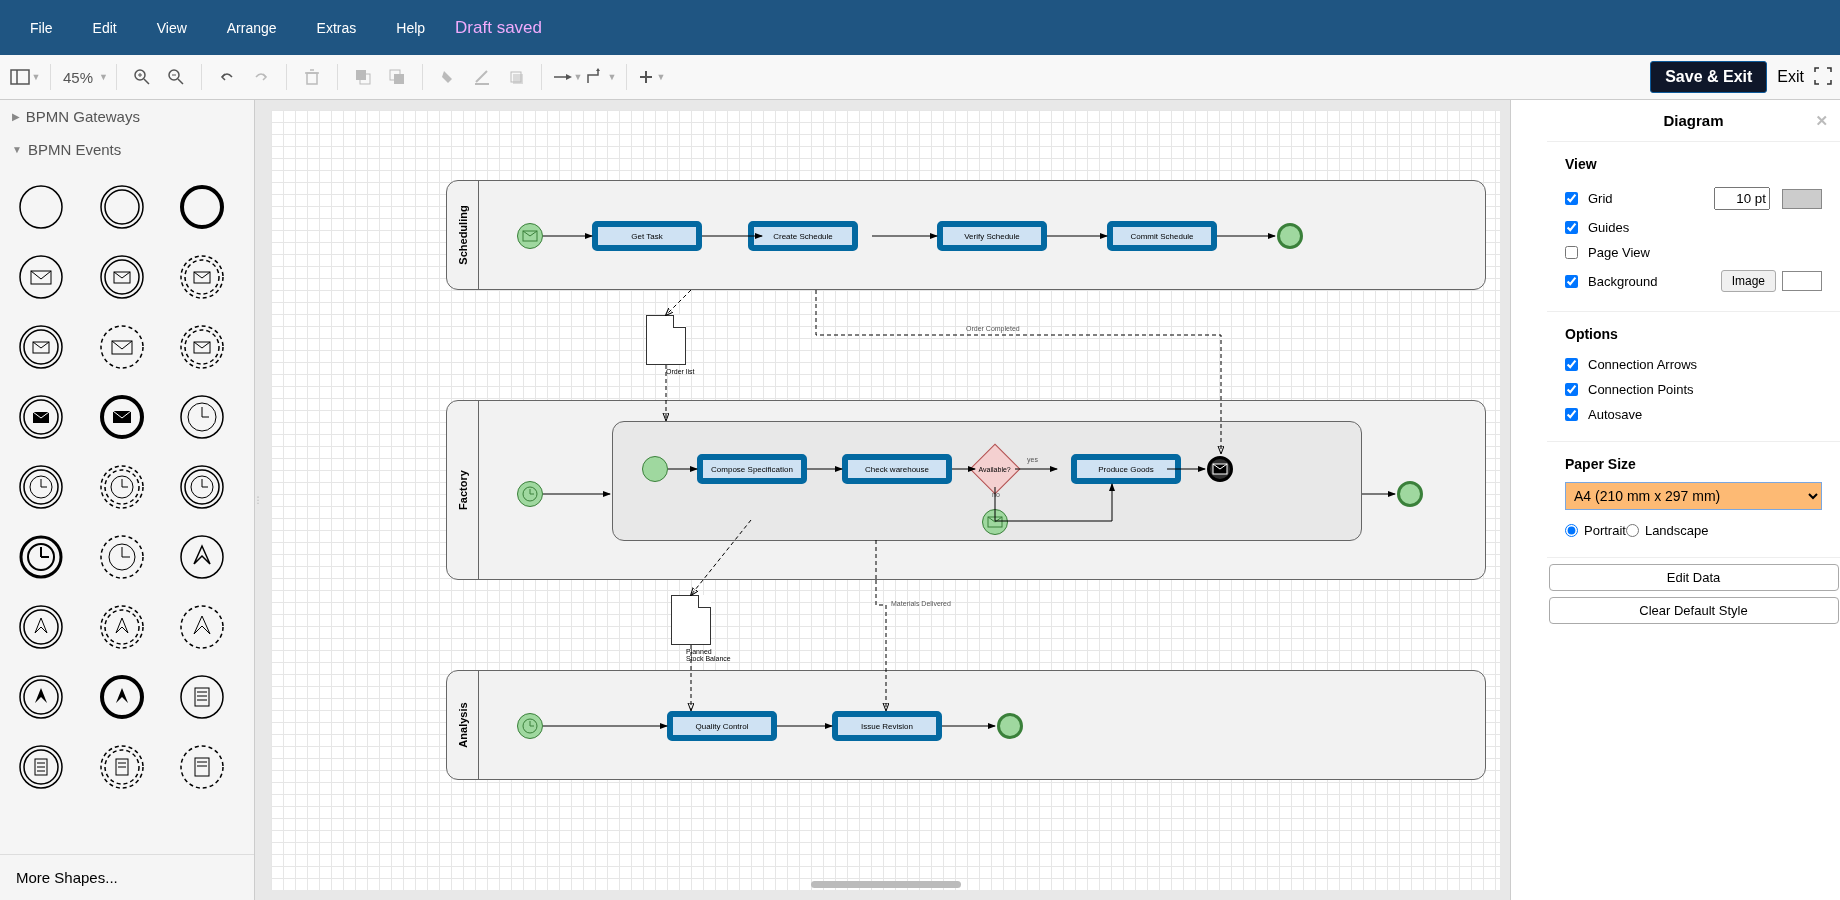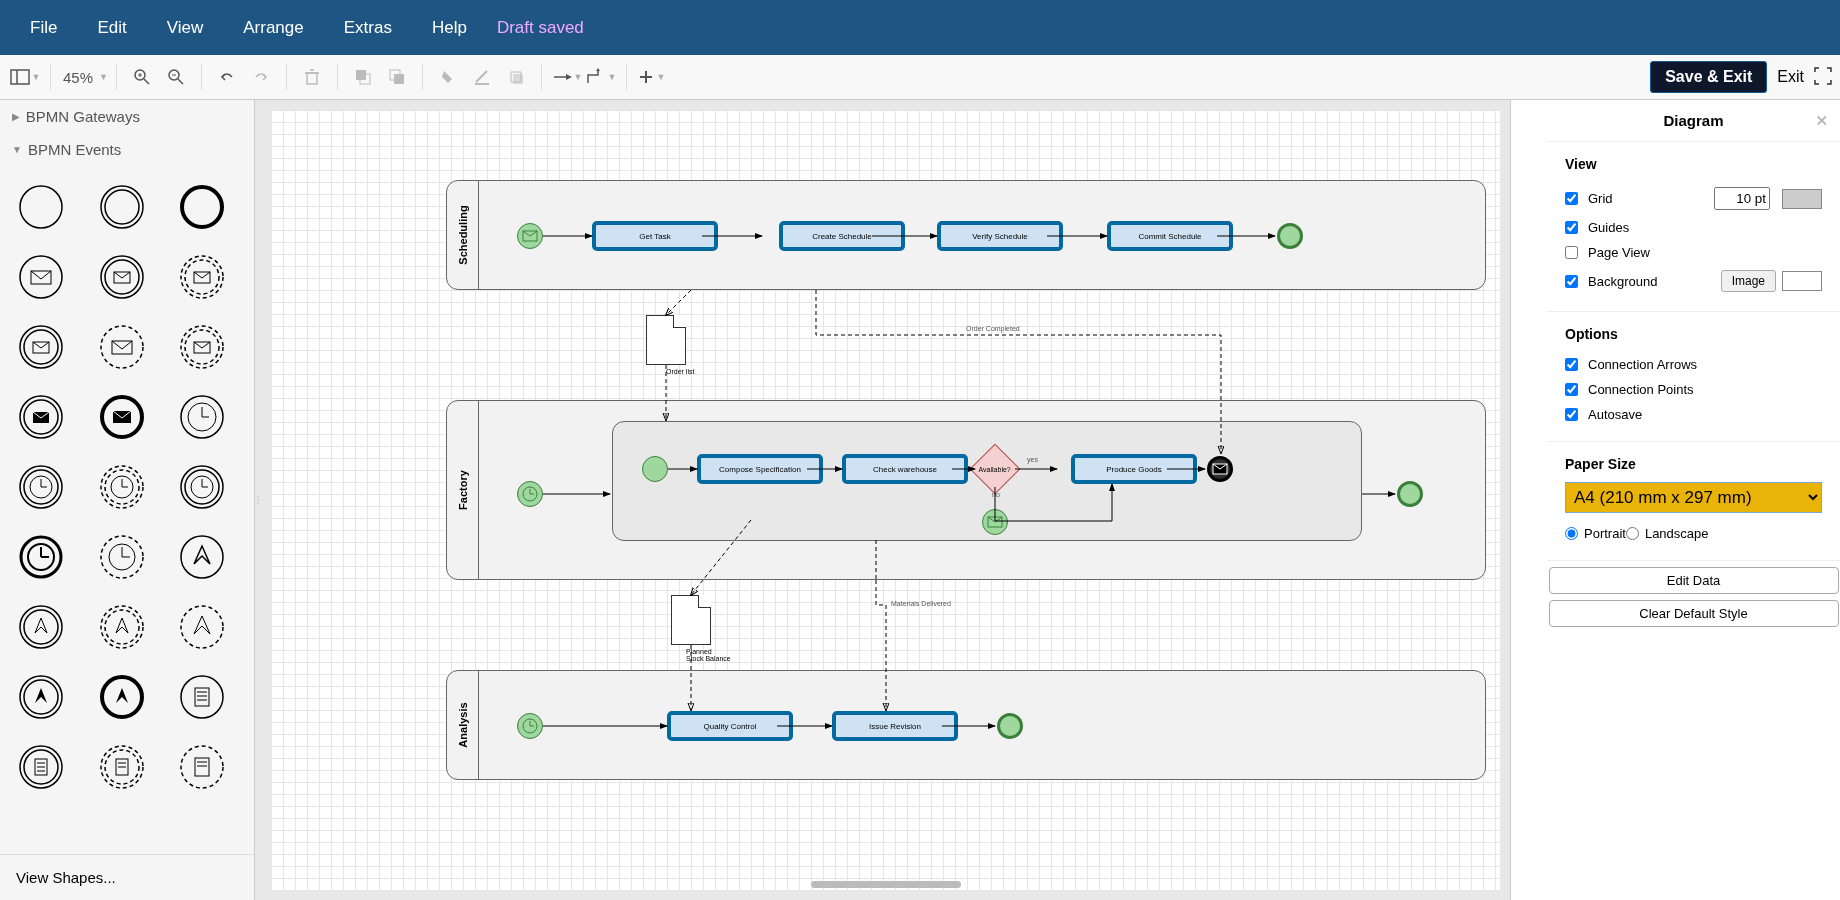--- a/index.html
+++ b/index.html
@@ -1,18 +1,18 @@
 <!DOCTYPE html>
 <html><head>
 <meta charset="utf-8">
 <style>
 * { box-sizing: border-box; margin: 0; padding: 0; }
 body { font-family: -apple-system, BlinkMacSystemFont, "Segoe UI", Helvetica, Arial, sans-serif; font-size: 13px; overflow: hidden; width: 1840px; height: 900px; background: #fff; }
 .menubar { background: #1f5582; color: #fff; height: 55px; display: flex; align-items: center; padding: 0 10px; }
-.menubar .menu-item { padding: 0 20px; cursor: pointer; font-size: 17px; }
+.menubar .menu-item { padding: 0 20px; cursor: pointer; font-size: 14px; }
 .menubar .draft-saved { color: #f0abfc; font-size: 17px; padding-left: 10px; }
 .toolbar { height: 45px; border-bottom: 1px solid #ccc; background: #f8f8f8; display: flex; align-items: center; padding: 0 8px; }
 .toolbar .sep { width: 1px; height: 26px; background: #ddd; margin: 0 8px; }
 .toolbar .tbtn { width: 30px; height: 30px; display: flex; align-items: center; justify-content: center; color: #555; cursor: pointer; margin: 0 2px; }
 .toolbar .tbtn.disabled { color: #bbb; }
 .toolbar .zoom-label { font-size: 15px; color: #555; padding: 0 4px; }
 .toolbar .dropdown-arrow { font-size: 9px; color: #aaa; margin-left: 2px; }
 .toolbar .right { margin-left: auto; display: flex; align-items: center; }
 .btn-save-exit { background: #0f172a; color: #fff; border: 1px solid #0d5a9a; padding: 6px 14px; font-size: 16px; font-weight: bold; border-radius: 3px; margin-right: 10px; cursor: pointer; }
 .btn-exit { font-size: 16px; margin-right: 10px; cursor: pointer; }
@@ -23,21 +23,21 @@
 .palette-section-header .tri { font-size: 10px; margin-right: 6px; color: #888; }
 .palette-grid { display: grid; grid-template-columns: repeat(3, 1fr); gap: 8px; padding: 10px; overflow-y: auto; }
 .palette-item { width: 62px; height: 62px; display: flex; align-items: center; justify-content: center; cursor: move; }
 .more-shapes { margin-top: auto; padding: 14px 16px; border-top: 1px solid #ddd; font-size: 15px; cursor: pointer; }
 .canvas-wrap { flex: 1; position: relative; background: #e8e8e8; overflow: hidden; }
 .canvas { position: absolute; inset: 10px; background: #fff; background-image: linear-gradient(#e6e6e6 1px, transparent 1px), linear-gradient(90deg, #e6e6e6 1px, transparent 1px); background-size: 12px 12px; }
 .pool { position: absolute; border: 1px solid #666; border-radius: 12px; background: #f2f2f2; }
 .pool-label { position: absolute; left: 0; top: 0; bottom: 0; width: 32px; border-right: 1px solid #666; display: flex; align-items: center; justify-content: center; }
 .pool-label span { transform: rotate(-90deg); font-size: 11px; font-weight: bold; white-space: nowrap; }
 .lane-inner { position: absolute; border: 1px solid #666; border-radius: 12px; background: #e8e8e8; }
-.task { position: absolute; width: 126px; height: 30px; background: #cfe2f3; border: 4px solid #0369a1; border-radius: 5px; display: flex; align-items: center; justify-content: center; font-size: 8px; }
+.task { position: absolute; width: 110px; height: 30px; background: #cfe2f3; border: 6px solid #0369a1; border-radius: 5px; display: flex; align-items: center; justify-content: center; font-size: 8px; }
 .circle-ev { position: absolute; width: 26px; height: 26px; border-radius: 50%; display: flex; align-items: center; justify-content: center; }
 .ev-start { background: #9fd89f; border: 1px solid #3a803a; }
 .ev-end   { background: #9fd89f; border: 3px solid #3a803a; }
 .ev-msg   { background: #2f2f2f; border: 3px solid #000; color:#fff; }
 .ev-timer { background: #9fd89f; border: 1px solid #3a803a; }
 .gateway { position: absolute; width: 36px; height: 36px; background: #f4d0d0; border: 1px solid #b05050; transform: rotate(45deg); }
 .gateway-label { position: absolute; font-size: 7px; transform: rotate(-45deg); width:100%; text-align:center; top:14px;}
 .doc { position: absolute; width: 40px; height: 50px; background: #fff; border: 1px solid #333; }
 .doc::before { content: ""; position: absolute; top: -1px; right: -1px; width: 12px; height: 12px; background: #fff; border-left: 1px solid #333; border-bottom: 1px solid #333; }
 .doc-label { position: absolute; font-size: 7px; white-space: nowrap; }
@@ -47,21 +47,21 @@
 .rpanel-header .close-x { position: absolute; right: 12px; top: 12px; color: #bbb; cursor: pointer; }
 .rpanel-section { padding: 14px 18px; border-bottom: 1px solid #eee; }
 .rpanel-section h4 { font-size: 14px; font-weight: bold; margin-bottom: 10px; }
 .rrow { display: flex; align-items: center; padding: 5px 0; font-size: 13px; }
 .rrow input[type=checkbox] { margin-right: 10px; }
 .rrow input[type=radio] { margin-right: 6px; }
 .grid-size-input { width: 56px; margin-left: auto; margin-right: 6px; text-align: right; padding: 2px; }
 .color-swatch { width: 40px; height: 20px; border: 1px solid #888; margin-left: 6px; background: #ccc; cursor: pointer; }
 .color-swatch.white { background: #fff; }
 .mini-btn { margin-left: auto; padding: 3px 10px; border: 1px solid #aaa; background: #f0f0f0; border-radius: 3px; font-size: 12px; cursor: pointer; }
-.paper-select { width: 100%; padding: 4px; font-size: 17px; background: #eab308; border: 1px solid #7aa7e0; }
+.paper-select { width: 100%; padding: 4px; font-size: 14px; background: #fdba74; border: 1px solid #7aa7e0; }
 .action-btn { width: 290px; margin: 6px auto; display: block; padding: 5px; border: 1px solid #aaa; background: #fff; border-radius: 4px; font-size: 13px; cursor: pointer; }
 svg { overflow: visible; }
 .hscroll { position:absolute; bottom:2px; left:50%; transform:translateX(-50%); width:150px; height:7px; background:#bbb; border-radius:4px;}
 .splitter { width:6px; background:#e8e8e8; cursor:col-resize; display:flex; align-items:center; justify-content:center; color:#aaa; font-size:9px;}
 </style>
 </head>
 <body>
 
 <div class="menubar">
   <div class="menu-item">File</div>
@@ -403,40 +403,40 @@
         </div>
       <div class="palette-item">
           <svg width="46" height="46">
             <circle cx="23" cy="23" r="21" fill="none" stroke="#000" stroke-width="1.5" stroke-dasharray="4 3"></circle>
             <rect x="16" y="14" width="14" height="18" fill="none" stroke="#000"></rect>
             <line x1="18" y1="18" x2="28" y2="18" stroke="#000"></line>
             <line x1="18" y1="22" x2="28" y2="22" stroke="#000"></line>
           </svg>
         </div>
     </div>
-    <div class="more-shapes">View Shapes...</div>
+    <div class="more-shapes">More Shapes...</div>
   </div>
 
   <div class="splitter">⋮</div>
 
   <div class="canvas-wrap">
     <div class="canvas">
 
       <div class="pool" style="left:175px; top:70px; width:1040px; height:110px;">
         <div class="pool-label">
             <span>Scheduling</span>
           </div>
         <div class="circle-ev ev-start" style="left:70px; top:42px;">
             <svg width="14" height="10">
               <rect x="0" y="0" width="14" height="10" fill="none" stroke="#3a803a"></rect>
               <polyline points="0,0 7,5 14,0" fill="none" stroke="#3a803a"></polyline>
             </svg>
           </div>
         <div class="task" style="left:145px; top:40px;">Get Task</div>
-        <div class="task" style="left:332px; top:40px;">Create Schedule</div>
+        <div class="task" style="left:301px; top:40px;">Create Schedule</div>
         <div class="task" style="left:490px; top:40px;">Verify Schedule</div>
         <div class="task" style="left:660px; top:40px;">Commit Schedule</div>
         <div class="circle-ev ev-end" style="left:830px; top:42px;"></div>
         <svg style="position:absolute; left:0; top:0;" width="1040" height="110">
           <defs>
               <marker id="ah" markerWidth="8" markerHeight="8" refX="7" refY="3" orient="auto">
                 <polygon points="0,0 8,3 0,6" fill="#000"></polygon>
               </marker>
             </defs>
           <line x1="96" y1="55" x2="145" y2="55" stroke="#000" marker-end="url(#ah)"></line>

